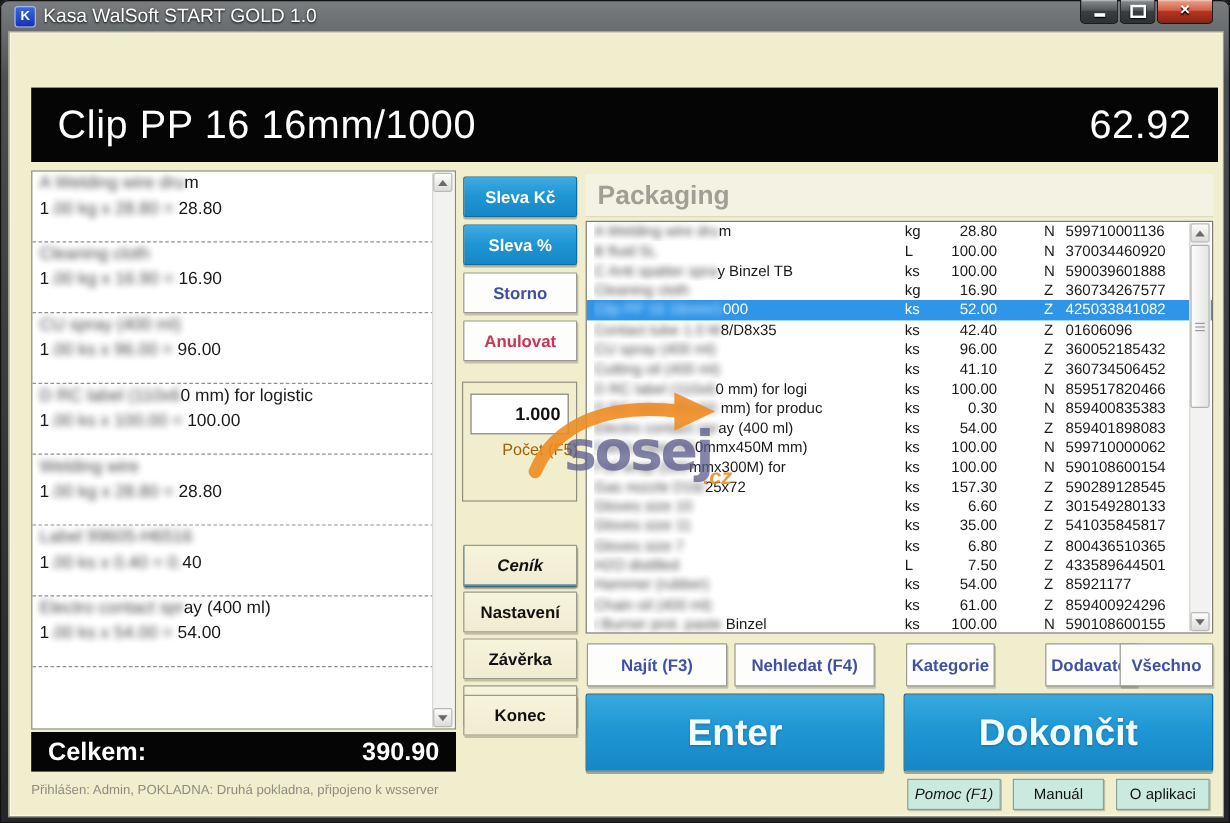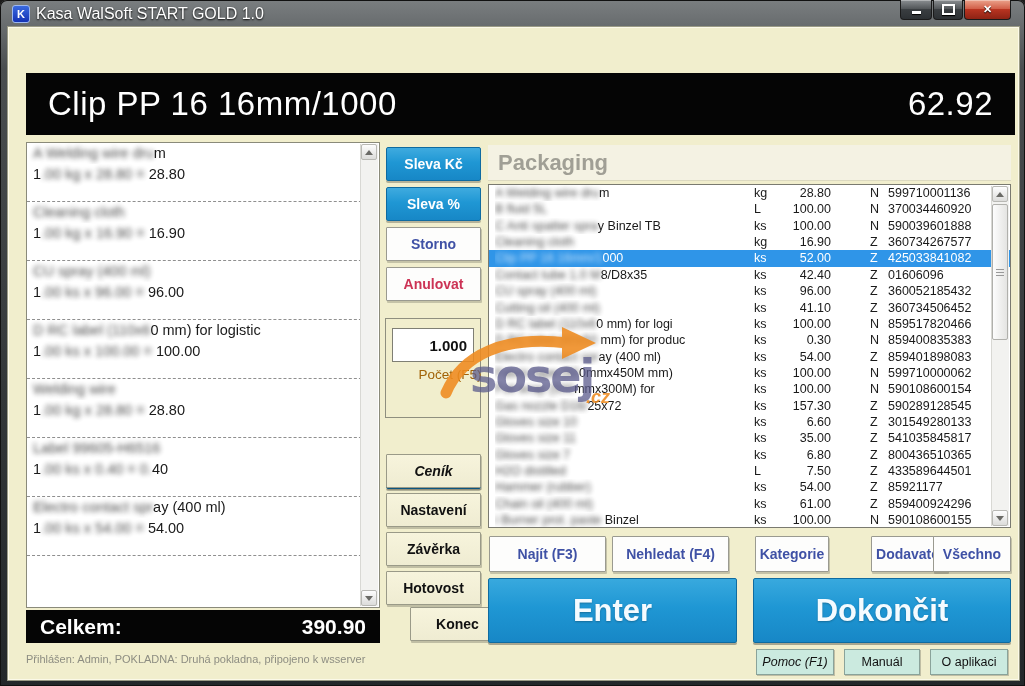--- a/index.html
+++ b/index.html
@@ -185,21 +185,21 @@
     <div class="abs" id="qty-box">
       <div id="qty-input">1.000</div>
       <div id="qty-label">Počet (F5)</div>
     </div>
 
     <div class="abs btn btn-blue mid" style="top:388px;margin-top:40px;">Odhlásit</div>
     <div class="abs btn btn-cream mid" style="top:427px;font-style:italic;">Ceník</div>
     <div class="abs btn btn-cream mid" style="top:466px;">Nastavení</div>
     <div class="abs btn btn-cream mid" style="top:505px;">Závěrka</div>
     <div class="abs btn btn-cream mid" style="top:544px;">Hotovost</div>
-    <div class="abs btn btn-cream mid" style="top:580px;margin-left:24px;">Konec</div>
+    <div class="abs btn btn-cream mid" style="top:552px;">Konec</div>
 
     <div class="abs" id="cat-header">
       <span id="cat-title">Packaging</span>
     </div>
 
     <div class="abs" id="catalog">
 
         <div class="crow">
           <span class="cname"><span class="blur">A Welding wire dru</span><span>m</span></span>
           <span class="cunit">kg</span>

